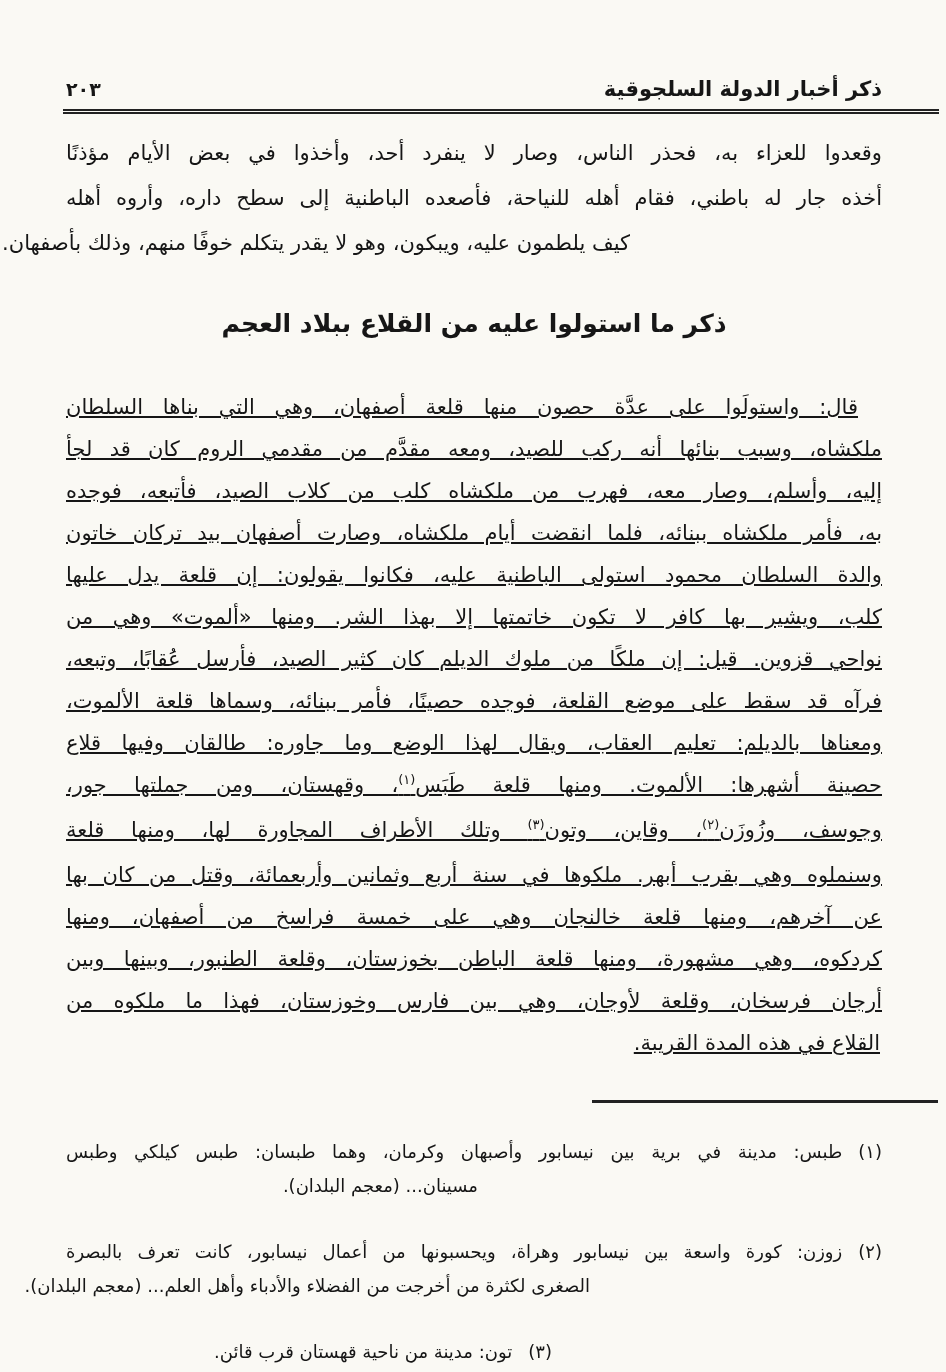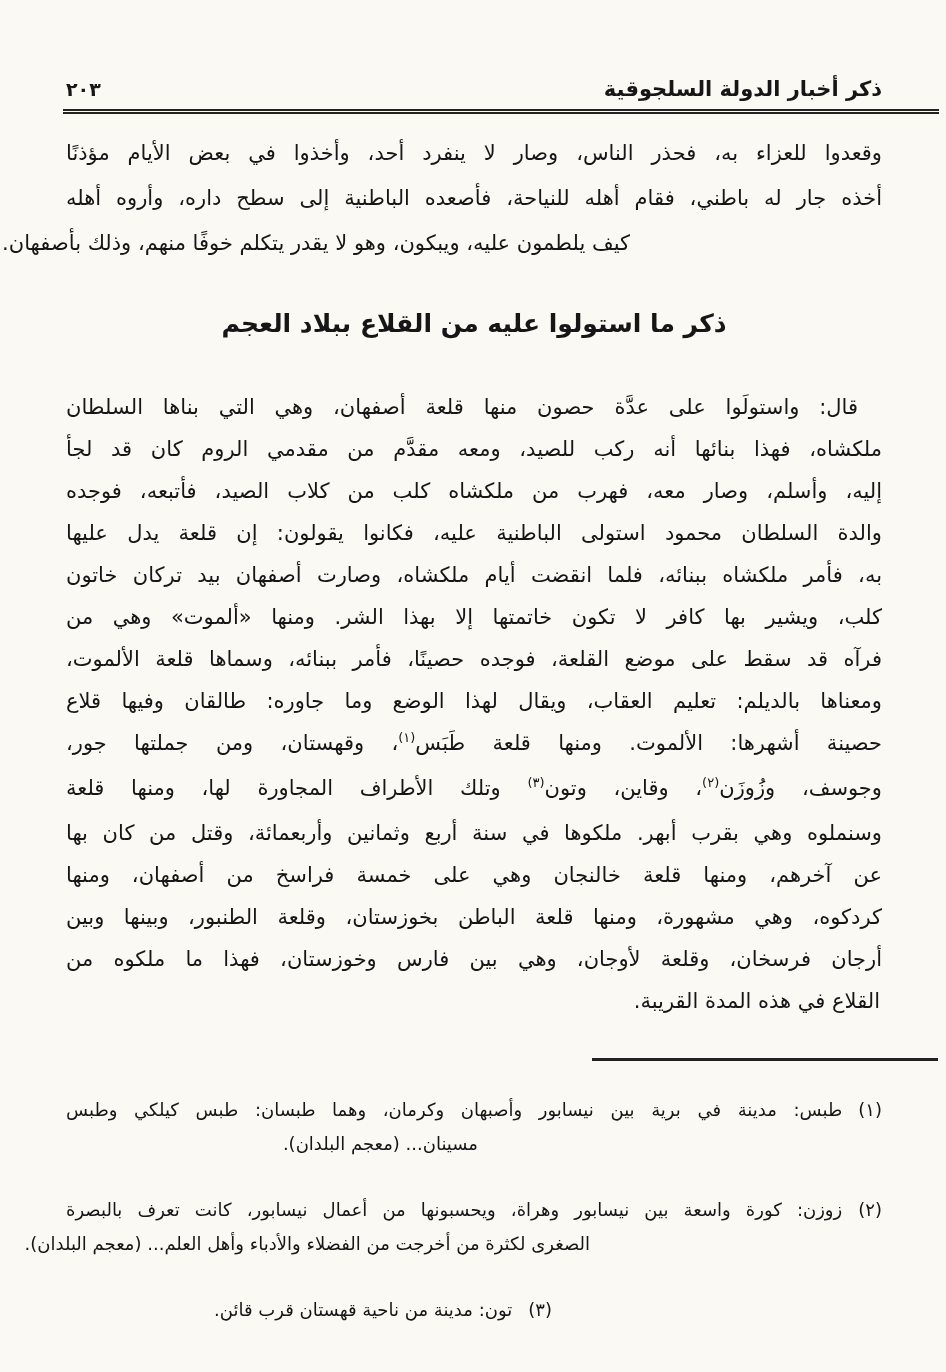--- a/index.html
+++ b/index.html
@@ -36,21 +36,21 @@
   .para1 { margin-top:17px; }
   .para1 .line:last-child {
     text-align:right; text-align-last:right;
     padding-right:252px; white-space:nowrap;
   }
   .section-heading {
     font-size:25px; font-weight:bold; text-align:center;
     margin:40px 0 0 0; line-height:36px;
   }
   .para2 { margin-top:44px; }
-  .para2 .line { line-height:42px; }
+  .para2 .line { line-height:42px;text-decoration:underline; }
   .para2 .line:first-child { padding-right:24px; }
   .para2 .line:last-child {
     text-align:right; text-align-last:right;
     padding-right:2px; white-space:nowrap;
   }
   .fnref { font-size:13px; position:relative; top:-8px; }
   
   .footnote-rule {
     width:346px; height:3px; background:#222;
     margin:36px -56px 6px 0;
@@ -81,25 +81,26 @@
   <section class="para para1">
       <div class="line"><span>وقعدوا للعزاء به، فحذر الناس، وصار لا ينفرد أحد، وأخذوا في بعض الأيام مؤذنًا</span></div>
       <div class="line"><span>أخذه جار له باطني، فقام أهله للنياحة، فأصعده الباطنية إلى سطح داره، وأروه أهله</span></div>
       <div class="line"><span>كيف يلطمون عليه، ويبكون، وهو لا يقدر يتكلم خوفًا منهم، وذلك بأصفهان.</span></div>
     </section>
 
   <h1 class="section-heading">ذكر ما استولوا عليه من القلاع ببلاد العجم</h1>
 
   <section class="para para2">
       <div class="line"><span>قال: واستولَوا على عدَّة حصون منها قلعة أصفهان، وهي التي بناها السلطان</span></div>
-      <div class="line"><span>ملكشاه، فهذا بنائها أنه ركب للصيد، ومعه مقدَّم من مقدمي الروم كان قد لجأ</span></div>
+      <div class="line"><span>ملكشاه، وسبب بنائها أنه ركب للصيد، ومعه مقدَّم من مقدمي الروم كان قد لجأ</span></div>
       <div class="line"><span>إليه، وأسلم، وصار معه، فهرب من ملكشاه كلب من كلاب الصيد، فأتبعه، فوجده</span></div>
+      <div class="line"><span>به، فأمر ملكشاه ببنائه، فلما انقضت أيام ملكشاه، وصارت أصفهان بيد تركان خاتون</span></div>
       <div class="line"><span>والدة السلطان محمود استولى الباطنية عليه، فكانوا يقولون: إن قلعة يدل عليها</span></div>
-      <div class="line"><span>به، فأمر ملكشاه ببنائه، فلما انقضت أيام ملكشاه، وصارت أصفهان بيد تركان خاتون</span></div>
       <div class="line"><span>كلب، ويشير بها كافر لا تكون خاتمتها إلا بهذا الشر. ومنها «ألموت» وهي من</span></div>
+      <div class="line"><span>نواحي قزوين. قيل: إن ملكًا من ملوك الديلم كان كثير الصيد، فأرسل عُقابًا، وتبعه،</span></div>
       <div class="line"><span>فرآه قد سقط على موضع القلعة، فوجده حصينًا، فأمر ببنائه، وسماها قلعة الألموت،</span></div>
       <div class="line"><span>ومعناها بالديلم: تعليم العقاب، ويقال لهذا الوضع وما جاوره: طالقان وفيها قلاع</span></div>
       <div class="line"><span>حصينة أشهرها: الألموت. ومنها قلعة طَبَس</span><span class="fnref">(١)</span><span>، وقهستان، ومن جملتها جور،</span></div>
       <div class="line"><span>وجوسف، وزُوزَن</span><span class="fnref">(٢)</span><span>، وقاين، وتون</span><span class="fnref">(٣)</span><span> وتلك الأطراف المجاورة لها، ومنها قلعة</span></div>
       <div class="line"><span>وسنملوه وهي بقرب أبهر. ملكوها في سنة أربع وثمانين وأربعمائة، وقتل من كان بها</span></div>
       <div class="line"><span>عن آخرهم، ومنها قلعة خالنجان وهي على خمسة فراسخ من أصفهان، ومنها</span></div>
       <div class="line"><span>كردكوه، وهي مشهورة، ومنها قلعة الباطن بخوزستان، وقلعة الطنبور، وبينها وبين</span></div>
       <div class="line"><span>أرجان فرسخان، وقلعة لأوجان، وهي بين فارس وخوزستان، فهذا ما ملكوه من</span></div>
       <div class="line"><span>القلاع في هذه المدة القريبة.</span></div>
     </section>

